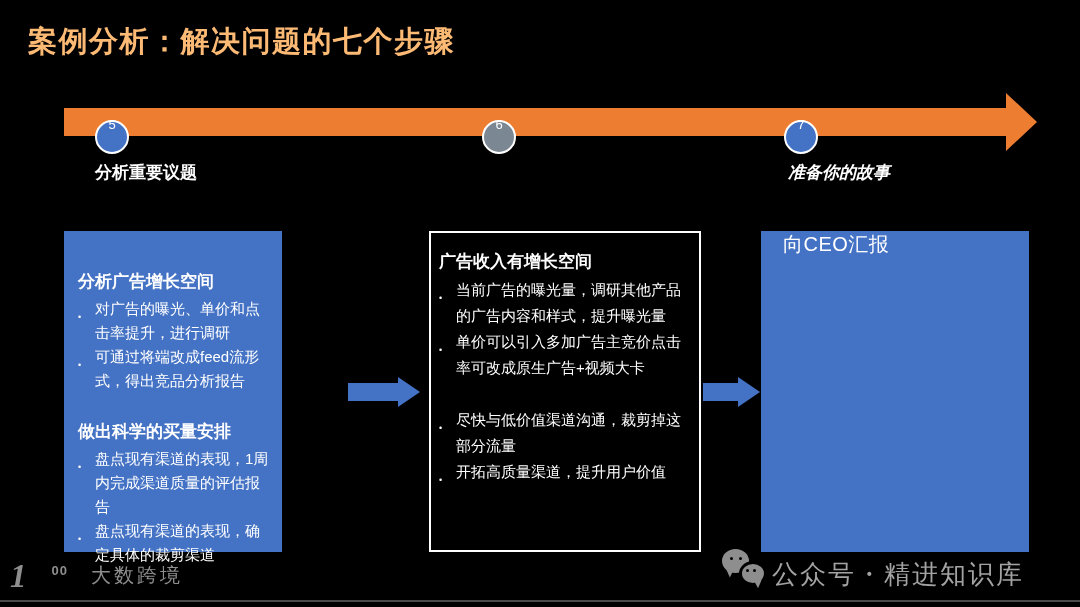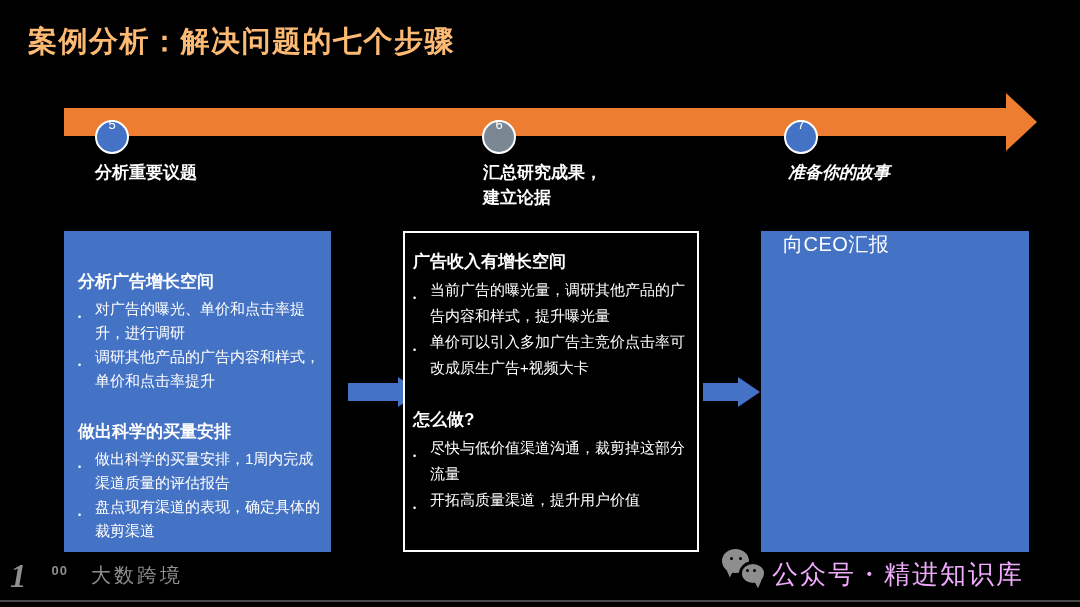--- a/index.html
+++ b/index.html
@@ -21,22 +21,22 @@
     font-size:13px;color:#fff;line-height:14px;}
   .c-blue{background:#4472C4;}
   .c-gray{background:#7B8894;}
   .c5{left:95px;} .c6{left:482px;} .c7{left:784px;}
   
   .step-label{position:absolute;top:160px;font-size:17px;font-weight:bold;
     line-height:25px;white-space:pre-line;color:#fff;}
   .l1{left:95px;text-align:center;} .l2{left:483px;} .l3{left:788px;font-style:italic;}
   
   .box{position:absolute;top:231px;height:321px;box-sizing:border-box;}
-  .box1{left:64px;width:267px;background:#4472C4;padding:38px 10px 0 14px;}
-  .box2{left:403px;width:296px;background:#000;border:2px solid #fff;padding:16px 6px 0 8px;}
+  .box1{left:64px;width:218px;background:#4472C4;padding:38px 10px 0 14px;}
+  .box2{left:429px;width:272px;background:#000;border:2px solid #fff;padding:16px 6px 0 8px;}
   .box3{left:761px;width:268px;background:#4472C4;display:flex;align-items:flex-start;padding-left:22px;}
   .box-heading{font-size:17px;font-weight:bold;line-height:26px;color:#fff;}
   .bullets{margin-top:2px;}
   .bullet{display:flex;font-size:15px;line-height:24px;color:#fff;}
   .box2 .bullet{line-height:26px;}
   .bullet .mark{flex:none;width:17px;font-size:9px;padding-top:8px;}
   .section2{margin-top:26px;}
   .box3-label{font-size:20px;color:#fff;letter-spacing:0.5px;}
   
   .fa-shaft{position:absolute;top:383px;height:18px;background:#4472C4;}
@@ -54,21 +54,21 @@
   .wc-big{position:absolute;left:0;top:3px;width:27px;height:24px;background:#8E8E8E;border-radius:50%;}
   .wc-big:after{content:"";position:absolute;left:2px;bottom:-4px;width:0;height:0;
     border-left:7px solid transparent;border-right:2px solid transparent;border-top:9px solid #8E8E8E;transform:rotate(14deg);}
   .wc-small{position:absolute;left:17px;top:15px;width:22px;height:19px;background:#8E8E8E;
     border-radius:50%;border:3px solid #000;}
   .wc-small:after{content:"";position:absolute;right:1px;bottom:-5px;width:0;height:0;
     border-right:6px solid transparent;border-left:2px solid transparent;border-top:8px solid #8E8E8E;transform:rotate(-14deg);}
   .eye{position:absolute;width:3px;height:3px;background:#000;border-radius:50%;}
   .e1{left:8px;top:11px;} .e2{left:17px;top:11px;}
   .e3{left:24px;top:23px;} .e4{left:31px;top:23px;}
-  .wechat-label{position:absolute;left:772px;top:557px;font-size:26px;color:#f0abfc;letter-spacing:2px;}
+  .wechat-label{position:absolute;left:772px;top:557px;font-size:26px;color:#a3a3a3;letter-spacing:2px;}
   .divider{position:absolute;left:0;top:600px;width:1080px;height:2px;background:#4A4A4A;}
 </style>
 </head>
 <body>
 
 <div class="stage">
 
   <div class="title">案例分析：解决问题的七个步骤</div>
 
   <div class="tl-bar"></div>
@@ -78,44 +78,42 @@
     <span class="num">5</span>
   </div>
   <div class="circle c-gray c6">
     <span class="num">6</span>
   </div>
   <div class="circle c-blue c7">
     <span class="num">7</span>
   </div>
 
   <div class="step-label l1">分析重要议题</div>
-  <div class="step-label l2">汇总研究成果，
-建立论据</div>
   <div class="step-label l3">准备你的故事</div>
 
   <div class="box box1">
     <div>
       <div class="box-heading">分析广告增长空间</div>
       <div class="bullets">
         <div class="bullet">
           <span class="mark">•</span>
           <span>对广告的曝光、单价和点击率提升，进行调研</span>
         </div>
         <div class="bullet">
           <span class="mark">•</span>
-          <span>调研其他产品的广告内容和样式，单价和点击率提升</span>
+          <span>可通过将端改成feed流形式，得出竞品分析报告</span>
         </div>
       </div>
     </div>
     <div class="section2">
       <div class="box-heading">做出科学的买量安排</div>
       <div class="bullets">
         <div class="bullet">
           <span class="mark">•</span>
-          <span>做出科学的买量安排，1周内完成渠道质量的评估报告</span>
+          <span>盘点现有渠道的表现，1周内完成渠道质量的评估报告</span>
         </div>
         <div class="bullet">
           <span class="mark">•</span>
           <span>盘点现有渠道的表现，确定具体的裁剪渠道</span>
         </div>
       </div>
     </div>
   </div>
 
   <div class="fa-shaft fa1s"></div>
@@ -129,21 +127,20 @@
           <span class="mark">•</span>
           <span>当前广告的曝光量，调研其他产品的广告内容和样式，提升曝光量</span>
         </div>
         <div class="bullet">
           <span class="mark">•</span>
           <span>单价可以引入多加广告主竞价点击率可改成原生广告+视频大卡</span>
         </div>
       </div>
     </div>
     <div class="section2">
-      <div class="box-heading">怎么做?</div>
       <div class="bullets">
         <div class="bullet">
           <span class="mark">•</span>
           <span>尽快与低价值渠道沟通，裁剪掉这部分流量</span>
         </div>
         <div class="bullet">
           <span class="mark">•</span>
           <span>开拓高质量渠道，提升用户价值</span>
         </div>
       </div>

